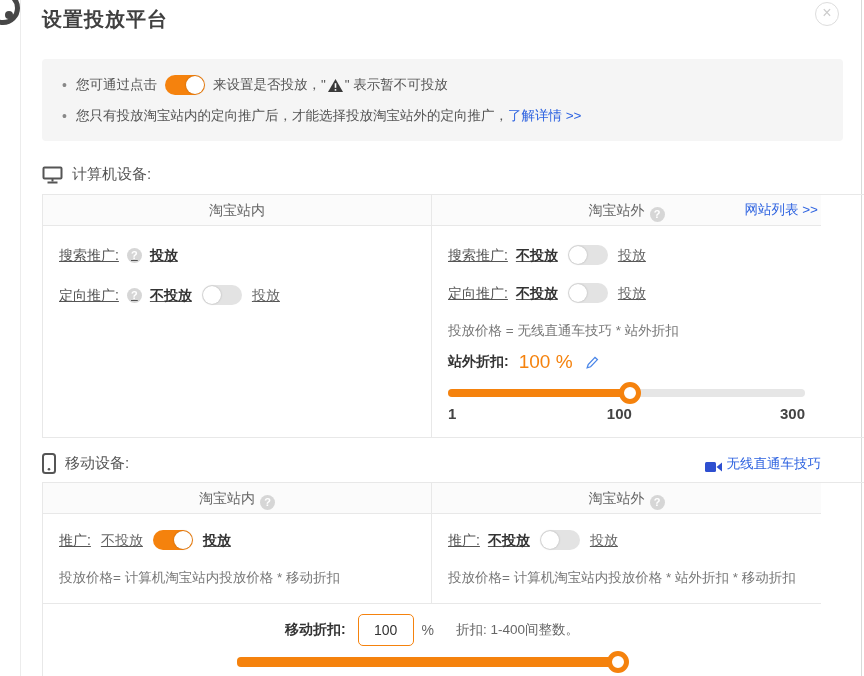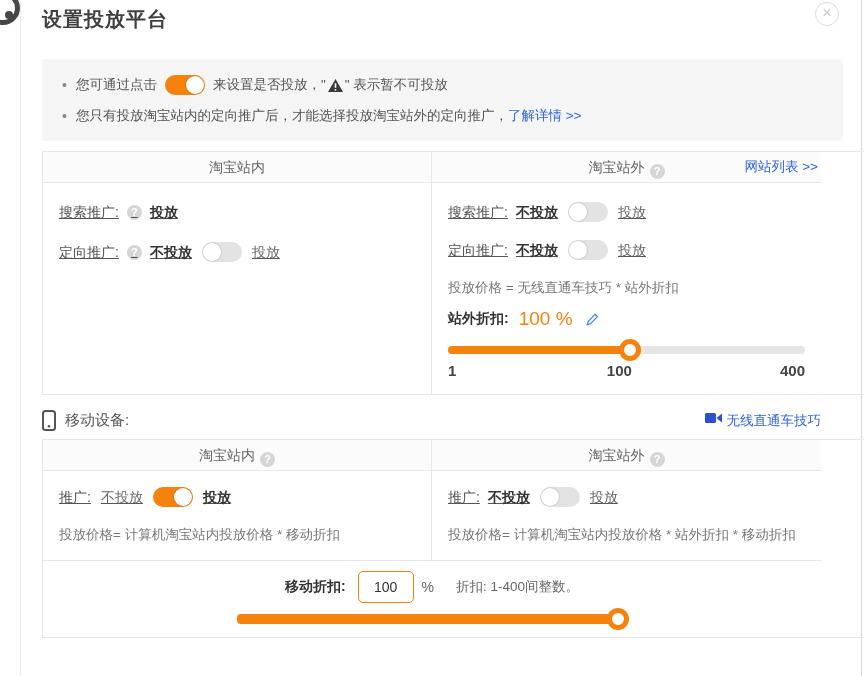--- a/index.html
+++ b/index.html
@@ -27,21 +27,21 @@
   .toggle.off{background:#e3e3e3;}
   .toggle .knob{position:absolute;top:1px;width:18px;height:18px;border-radius:50%;background:#fff;box-shadow:0 0 2px rgba(0,0,0,.25);}
   .toggle.on .knob{right:1px;}
   .toggle.off .knob{left:1px;}
   .inline-toggle{margin:0 8px;}
   .warn-icon{margin:0 2px;vertical-align:-2px;}
   a.link{color:#2e63e0;text-decoration:none;cursor:pointer;}
   
   .section-head{margin-top:24px;width:779px;display:flex;align-items:center;justify-content:space-between;}
   .section-head .left{display:flex;align-items:center;gap:9px;font-size:15px;color:#555;}
-  .tips{display:flex;align-items:flex-start;gap:5px;font-size:13.5px;}
+  .tips{display:flex;align-items:flex-end;gap:5px;font-size:13.5px;}
   
   .grid-table{margin-top:10px;width:835px;box-sizing:border-box;border:1px solid #e8e8e8;display:grid;grid-template-columns:389px 389px;}
   .thead{height:30px;line-height:30px;text-align:center;color:#666;background:#fbfbfb;border-bottom:1px solid #e8e8e8;position:relative;}
   .thead.first{border-right:1px solid #e8e8e8;}
   .thead .hdr-link{position:absolute;right:3px;top:0;font-size:13.5px;}
   .cell{padding:17px 16px 14px 16px;}
   .cell.first{border-right:1px solid #e8e8e8;}
   .row{display:flex;align-items:center;line-height:24px;text-decoration:underline;}
   .row + .row{margin-top:14px;}
   .lbl{color:#555;margin-right:8px;}
@@ -106,20 +106,30 @@
           </svg>
         <span>" 表示暂不可投放</span>
       </div>
       <div class="notice-line">
         <span class="bullet">•</span>
         <span>您只有投放淘宝站内的定向推广后，才能选择投放淘宝站外的定向推广，</span>
         <a class="link">了解详情 &gt;&gt;</a>
       </div>
     </div>
 
+    <div class="section-head">
+      <span class="left">
+        <svg width="21" height="18" viewBox="0 0 21 18">
+            <rect x="1.5" y="1.5" width="18" height="11" rx="1" fill="none" stroke="#555" stroke-width="2"></rect>
+            <path d="M10.5 12.5v3" stroke="#555" stroke-width="2"></path>
+            <path d="M5.5 16.5h10" stroke="#555" stroke-width="2"></path>
+          </svg>
+        <span>计算机设备:</span>
+      </span>
+    </div>
 
     <div class="grid-table">
       <div class="thead first">
         <span>淘宝站内</span>
       </div>
       <div class="thead">
         <span>淘宝站外</span><span class="qicon in-hdr"></span>
         <a class="link hdr-link">网站列表 &gt;&gt;</a>
       </div>
 
@@ -167,21 +177,21 @@
               </svg>
           </span>
         </div>
         <div class="slider pc-slider">
           <span class="fill"></span>
           <span class="handle"></span>
         </div>
         <div class="scale" style="width:357px;">
           <span class="s-min">1</span>
           <span class="s-mid">100</span>
-          <span class="s-max">400</span>
+          <span class="s-max">300</span>
         </div>
       </div>
     </div>
 
     <div class="section-head" style="margin-top:15px;">
       <span class="left">
         <svg width="14" height="21" viewBox="0 0 14 21">
             <rect x="1" y="1" width="12" height="19" rx="2.5" fill="none" stroke="#555" stroke-width="2"></rect>
             <circle cx="7" cy="16.3" r="1.3" fill="#555"></circle>
           </svg>

